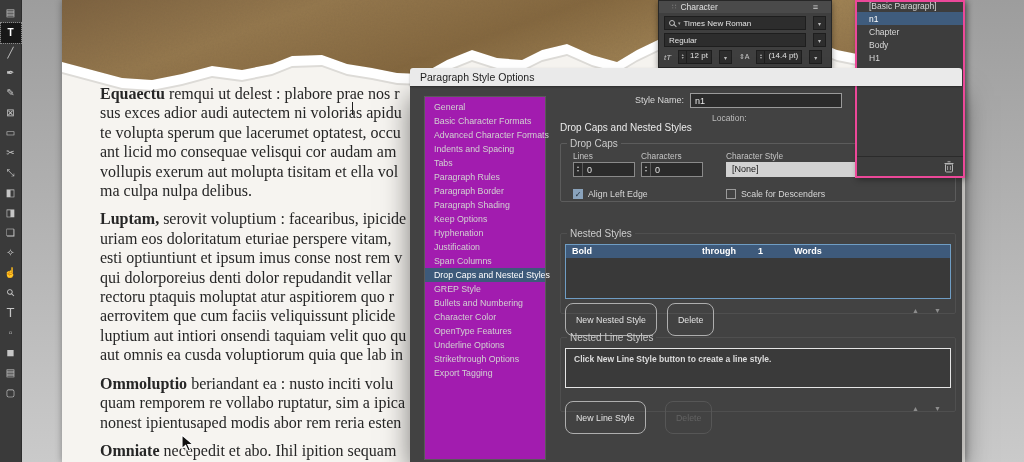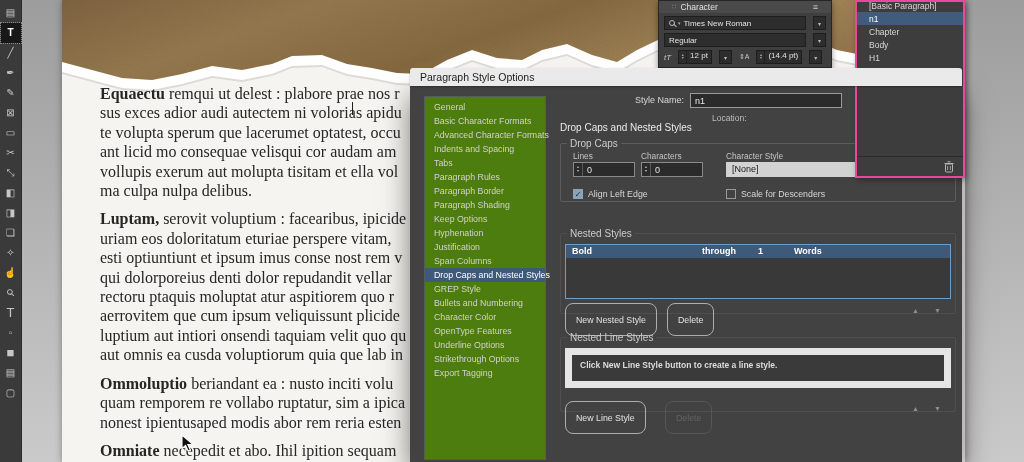--- a/index.html
+++ b/index.html
@@ -69,21 +69,21 @@
 
   
   .dlg-title { position:absolute; left:410px; top:68px; width:552px; height:18px;
                background:#eaeaea; border-radius:3px 3px 0 0; z-index:60;
                display:flex; align-items:center; padding:0 10px;
                font-size:10.5px; color:#1d1d1d; box-shadow:0 1px 2px rgba(0,0,0,.3); }
   .dlg { position:absolute; left:410px; top:86px; width:552px; height:376px;
          background:#424242; z-index:40; box-shadow:0 10px 26px rgba(0,0,0,.5);
          color:#d6d6d6; font-size:9px; }
   .dlg-side { position:absolute; left:14px; top:10px; width:122px; height:364px;
-              background:#4d7c0f; border:1px solid #5a5a5a; padding-top:3px; }
+              background:#a21caf; border:1px solid #5a5a5a; padding-top:3px; }
   .side-item { height:14px; display:flex; align-items:center; padding-left:9px;
                font-size:8.8px; color:#d2d2d2; cursor:pointer; white-space:nowrap; }
   .side-item.sel { background:#3d5a7a; color:#fff; }
 
   .sn-label { position:absolute; left:150px; top:9px; width:124px; text-align:right;
               font-size:9px; color:#d8d8d8; }
   .sn-input { position:absolute; left:280px; top:7px; width:152px; height:15px;
               background:#2b2b2b; border:1px solid #9a9a9a; color:#e8e8e8;
               font-size:9px; padding:0 4px; font-family:"Liberation Sans",sans-serif; }
   .loc-label { position:absolute; left:302px; top:27px; font-size:8.5px; color:#bdbdbd; }
@@ -114,21 +114,21 @@
         display:flex; align-items:center; justify-content:center; font-size:8px;
         color:transparent; cursor:pointer; }
   .cb.checked { background:#8aa3bc; border-color:#8aa3bc; color:#1c2834; }
 
   .listbox { position:absolute; left:4px; top:5px; right:4px; height:55px;
              background:#393939; border:1px solid #6f9dc4; }
   .ns-row { height:13px; background:#3e5a7b; position:relative; color:#fff;
             font-weight:bold; font-size:9px; cursor:pointer; }
   .ns-row span { position:absolute; top:1px; }
   .msgbox { position:absolute; left:4px; top:5px; right:4px; height:40px;
-            background:#3a3a3a; border:7px solid #e5e5e5; }
+            background:#3a3a3a; border:1px solid #e5e5e5; }
   .msgbox div { font-size:8.5px; color:#dcdcdc; font-weight:bold; padding:5px 8px; }
 
   .pill { position:absolute; height:33px; border:1px solid #aeaeae; border-radius:8px;
           background:transparent; color:#e3e3e3; font-size:8.8px; padding:0 10px;
           font-family:"Liberation Sans",sans-serif; cursor:pointer; }
   .pill.disabled { border-color:#565656; color:#636363; cursor:default; }
   .updown { position:absolute; font-size:7px; color:#8d8d8d; cursor:pointer; }
 
   
   .mouse-cursor { position:absolute; left:181px; top:434px; z-index:100; }
@@ -166,21 +166,21 @@
         <div class="doc-line">ant licid mo consequae velisqui cor audam am</div>
         <div class="doc-line">vollupis exerum aut molupta tisitam et ella vol</div>
         <div class="doc-line">ma culpa nulpa delibus.</div>
       </div>
       <div class="para">
         <div class="doc-line"><b>Luptam,</b> serovit voluptium : facearibus, ipicide</div>
         <div class="doc-line">uriam eos doloritatum eturiae perspere vitam,</div>
         <div class="doc-line">esti optiuntiunt et ipsum imus conse nost rem v</div>
         <div class="doc-line">qui dolorporeius denti dolor repudandit vellar</div>
         <div class="doc-line">rectoru ptaquis moluptat atur aspitiorem quo r</div>
-        <div class="doc-line">aerrovitem que cum ipsum veliquissunt plicide</div>
+        <div class="doc-line">aerrovitem que cum faciis veliquissunt plicide</div>
         <div class="doc-line">luptium aut intiori onsendi taquiam velit quo qu</div>
         <div class="doc-line">aut omnis ea cusda voluptiorum quia que lab in</div>
       </div>
       <div class="para">
         <div class="doc-line"><b>Ommoluptio</b> beriandant ea : nusto inciti volu</div>
         <div class="doc-line">quam remporem re vollabo ruptatur, sim a ipica</div>
         <div class="doc-line">nonest ipientusaped modis abor rem reria esten</div>
       </div>
       <div class="para">
         <div class="doc-line"><b>Omniate</b> necepedit et abo. Ihil ipition sequam</div>

